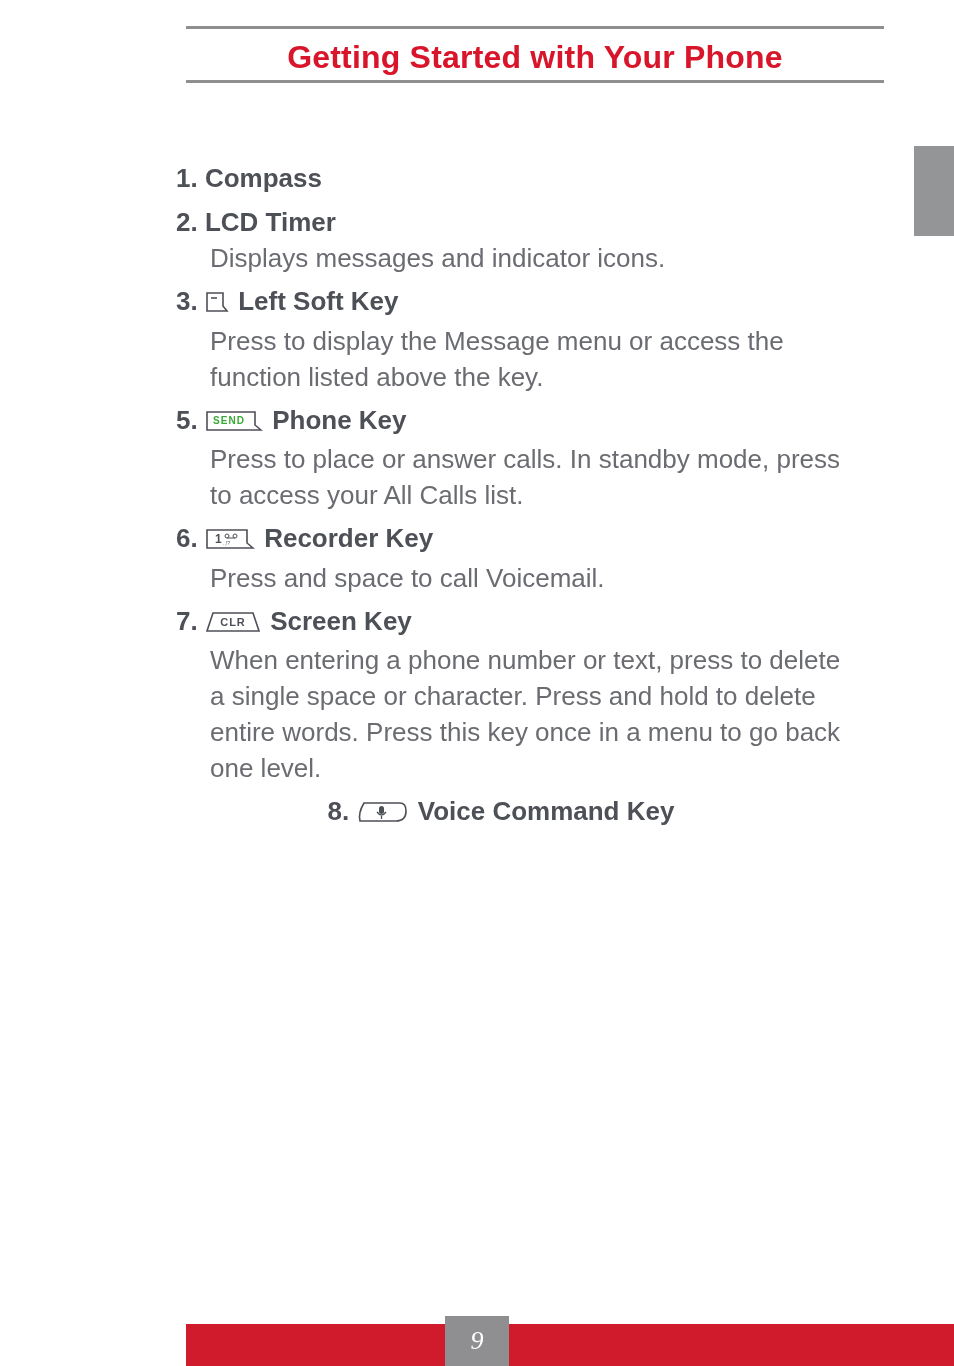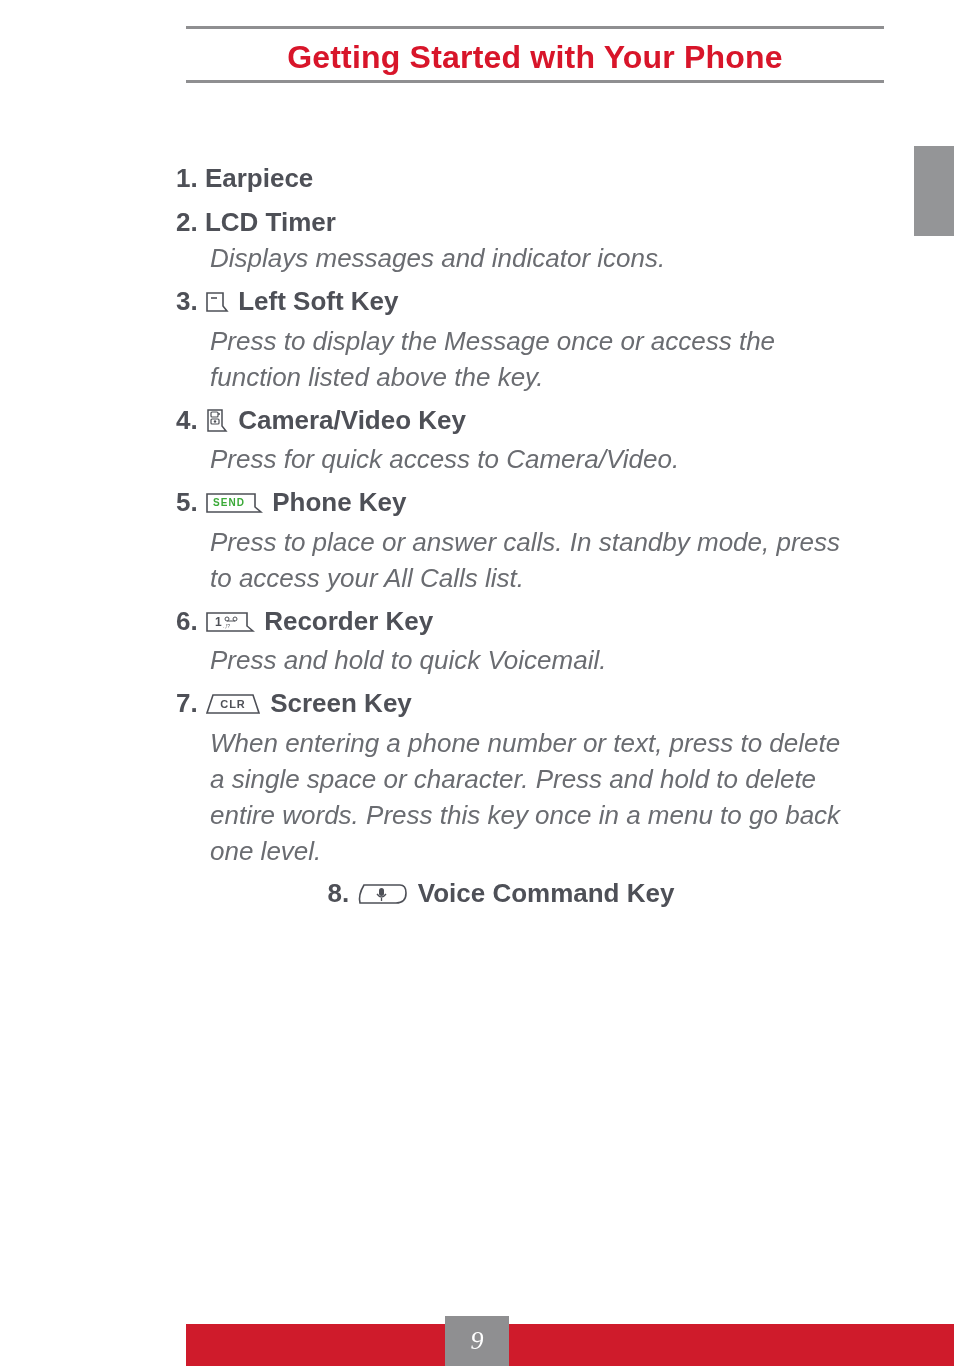--- a/index.html
+++ b/index.html
@@ -15,21 +15,21 @@
   
   .side-tab { position: absolute; right: 0; top: 146px; width: 40px; height: 90px; background: #949597; }
 
   
   .body { position: absolute; top: 160px; left: 176px; right: 110px; }
   .item { margin-bottom: 6px; }
   .item-head { font-size: 26px; line-height: 1.45; }
   .num { font-weight: bold; }
   .title { font-weight: bold; }
   .icon { display: inline-block; vertical-align: -3px; margin: 0 2px 0 0; }
-  .desc { font-size: 26px; line-height: 1.38; color: #6a6c71; margin-left: 34px; margin-top: 0px; font-style: italic; }
+  .desc { font-size: 26px; line-height: 1.38; color: #6a6c71; margin-left: 34px; margin-top: 0px; }
 
   
 
   
   .footer { position: absolute; left: 0; right: 0; bottom: 0; height: 42px; }
   .footer-red { position: absolute; left: 186px; right: 0; top: 0; bottom: 0; background: #cf1b2b; }
   .footer-grey { position: absolute; left: 50%; transform: translateX(-50%); width: 64px; top: -8px; bottom: 0; background: #8f8f91; display: flex; align-items: center; justify-content: center; }
   .page-num { font-style: italic; font-family: Georgia, 'Times New Roman', serif; font-size: 26px; color: #fff; }
 </style>
 </head>
@@ -42,21 +42,21 @@
     <div class="header-rule-bottom"></div>
   </div>
 
   <div class="side-tab"></div>
 
   <div class="body">
 
     <div class="item">
       <div class="item-head">
         <span class="num">1.</span>
-        <span class="title">Earpiece</span>
+        <span class="title">Compass</span>
       </div>
     </div>
 
     <div class="item">
       <div class="item-head">
         <span class="num">2.</span>
         <span class="title">LCD Timer</span>
       </div>
       <div class="desc">Displays messages and indicator icons.</div>
     </div>
@@ -65,39 +65,23 @@
       <div class="item-head">
         <span class="num">3.</span>
         <span class="icon">
           <svg width="24" height="22" viewBox="0 0 24 22">
             <path d="M2 2 H18 V15 L22 20 H2 Z" fill="none" stroke="#4e5057" stroke-width="1.6"></path>
             <line x1="6" y1="7" x2="12" y2="7" stroke="#4e5057" stroke-width="1.6"></line>
           </svg>
         </span>
         <span class="title"> Left Soft Key</span>
       </div>
-      <div class="desc">Press to display the Message once or access the function listed above the key.</div>
+      <div class="desc">Press to display the Message menu or access the function listed above the key.</div>
     </div>
 
-    <div class="item">
-      <div class="item-head">
-        <span class="num">4.</span>
-        <span class="icon">
-          <svg width="24" height="24" viewBox="0 0 24 24">
-            <path d="M3 2 H17 V18 L21 23 H3 Z" fill="none" stroke="#4e5057" stroke-width="1.5"></path>
-            <rect x="6" y="4" width="7" height="5" rx="1" fill="none" stroke="#4e5057" stroke-width="1.2"></rect>
-            <circle cx="14" cy="6" r="1" fill="#4e5057"></circle>
-            <rect x="6" y="11" width="8" height="5" rx="1" fill="none" stroke="#4e5057" stroke-width="1.2"></rect>
-            <circle cx="10" cy="13.5" r="1.2" fill="#4e5057"></circle>
-          </svg>
-        </span>
-        <span class="title"> Camera/Video Key</span>
-      </div>
-      <div class="desc">Press for quick access to Camera/Video.</div>
-    </div>
 
     <div class="item">
       <div class="item-head">
         <span class="num">5.</span>
         <span class="icon">
           <svg width="58" height="22" viewBox="0 0 58 22">
             <path d="M2 2 H50 V15 L56 20 H2 Z" fill="none" stroke="#4e5057" stroke-width="1.6"></path>
             <text x="24" y="14" font-family="Arial" font-size="10" font-weight="bold" fill="#3aa937" text-anchor="middle" letter-spacing="1">SEND</text>
           </svg>
         </span>
@@ -114,21 +98,21 @@
             <path d="M2 2 H42 V15 L48 20 H2 Z" fill="none" stroke="#4e5057" stroke-width="1.6"></path>
             <text x="10" y="15" font-family="Arial" font-size="12" font-weight="bold" fill="#4e5057">1</text>
             <circle cx="22" cy="8" r="2" fill="none" stroke="#4e5057" stroke-width="1"></circle>
             <circle cx="30" cy="8" r="2" fill="none" stroke="#4e5057" stroke-width="1"></circle>
             <line x1="22" y1="10" x2="30" y2="10" stroke="#4e5057" stroke-width="1"></line>
             <text x="18" y="17" font-family="Arial" font-size="5" fill="#4e5057">.,!?</text>
           </svg>
         </span>
         <span class="title"> Recorder Key</span>
       </div>
-      <div class="desc">Press and hold to quick Voicemail.</div>
+      <div class="desc">Press and space to call Voicemail.</div>
     </div>
 
     <div class="item">
       <div class="item-head">
         <span class="num">7.</span>
         <span class="icon">
           <svg width="56" height="22" viewBox="0 0 56 22">
             <path d="M8 2 H48 L54 20 H2 Z" fill="none" stroke="#4e5057" stroke-width="1.6"></path>
             <text x="28" y="15" font-family="Arial" font-size="11" font-weight="bold" fill="#4e5057" text-anchor="middle" letter-spacing="1">CLR</text>
           </svg>

